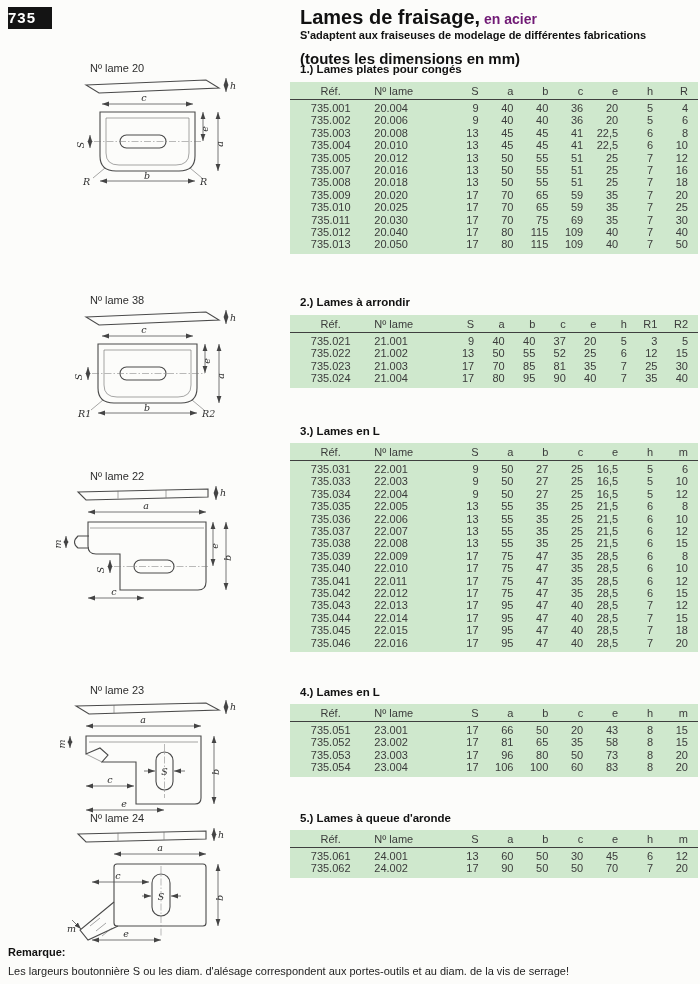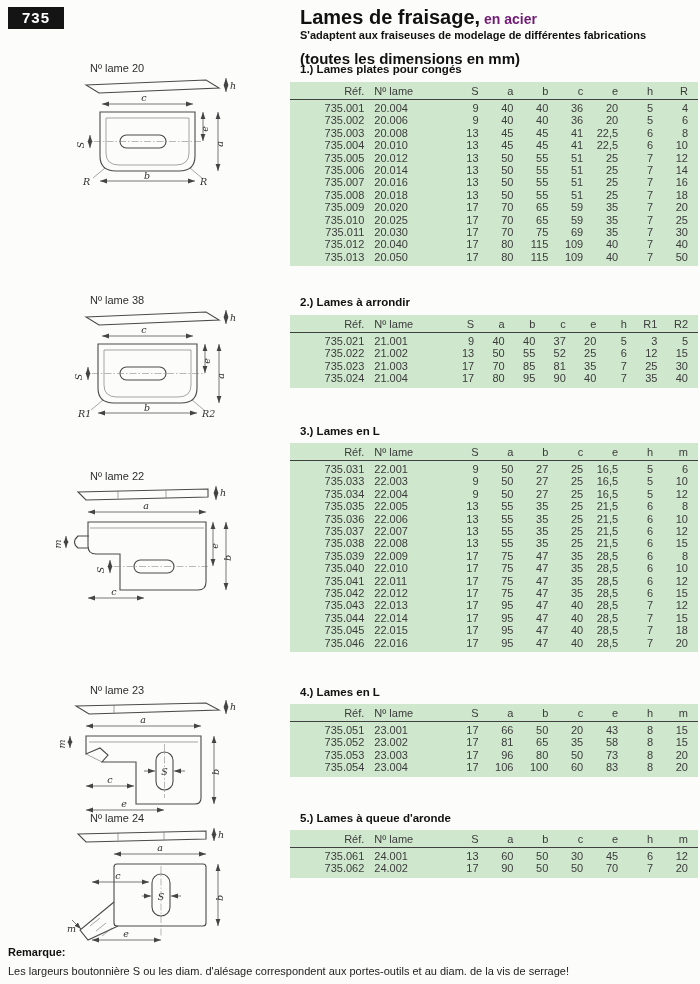--- a/index.html
+++ b/index.html
@@ -1,42 +1,42 @@
 <!DOCTYPE html>
 <html><head>
 <meta charset="utf-8">
 <style>
   html,body{margin:0;padding:0;background:#e8e8e6;}
   #page{position:relative;width:700px;height:984px;background:#fcfcfa;overflow:hidden;
         font-family:"Liberation Sans",sans-serif;color:#222;}
   .abs{position:absolute;}
 
   
-  .pagenum{left:8px;top:7px;width:56px;height:22px;background:#141414;color:#fff;
-           font-size:15px;font-weight:bold;text-align:center;line-height:22px;letter-spacing:1px;}
+  .pagenum{left:8px;top:7px;width:44px;height:22px;background:#141414;color:#fff;
+           font-size:15px;font-weight:bold;text-align:left;line-height:22px;letter-spacing:1px;}
 
   
   .hdr{left:300px;top:6px;width:392px;}
   .hdr .t1{font-size:20px;font-weight:bold;color:#111;line-height:22px;}
   .hdr .t2{font-size:14px;font-weight:bold;color:#701a75;}
   .hdr .sub{font-size:11px;font-weight:bold;color:#111;margin-top:1px;}
   .hdr .note{font-size:15px;font-weight:bold;color:#111;margin-top:9px;}
 
   
   .sec-h{font-size:11.5px;font-weight:bold;color:#111;}
 
   
   .tblwrap{left:290px;width:408px;}
   table{width:100%;border-collapse:collapse;table-layout:fixed;background:#cfe8cd;}
   th{font-weight:400;font-size:11px;color:#3b3b3b;border-bottom:1.5px solid #3f3f3f;
      padding:3px 10px 2px 0;text-align:right;white-space:nowrap;}
   td{font-size:11px;color:#3b3b3b;line-height:12.4px;padding:0 10px 0 0;text-align:right;white-space:nowrap;}
   tbody tr:first-child td{padding-top:2px;}
   tbody tr:last-child td{padding-bottom:3px;margin-top:32px;}
-  th:nth-child(1),td:nth-child(1){text-align:right;padding-left:7px;width:16.5%;}
+  th:nth-child(1),td:nth-child(1){text-align:center;padding-left:7px;width:16.5%;}
   th:nth-child(2),td:nth-child(2){text-align:left;width:17%;}
 
   
   .drawing{left:56px;width:206px;}
   .drawing .dlabel{font-size:11px;color:#2e2e2e;padding-left:34px;margin-bottom:2px;}
   svg{display:block;}
   .out{fill:none;stroke:#4a4a4a;stroke-width:1.1;}
   .thin{fill:none;stroke:#6a6a6a;stroke-width:0.6;}
   .dim{fill:none;stroke:#555;stroke-width:0.8;}
   .cl{fill:none;stroke:#777;stroke-width:0.5;stroke-dasharray:7 2 1.5 2;}
@@ -272,31 +272,20 @@
             <td>20.012</td>
             <td>13</td>
             <td>50</td>
             <td>55</td>
             <td>51</td>
             <td>25</td>
             <td>7</td>
             <td>12</td>
           </tr>
           <tr>
-            <td>735.006</td>
-            <td>20.014</td>
-            <td>13</td>
-            <td>50</td>
-            <td>55</td>
-            <td>51</td>
-            <td>25</td>
-            <td>7</td>
-            <td>14</td>
-          </tr>
-          <tr>
             <td>735.007</td>
             <td>20.016</td>
             <td>13</td>
             <td>50</td>
             <td>55</td>
             <td>51</td>
             <td>25</td>
             <td>7</td>
             <td>16</td>
           </tr>

